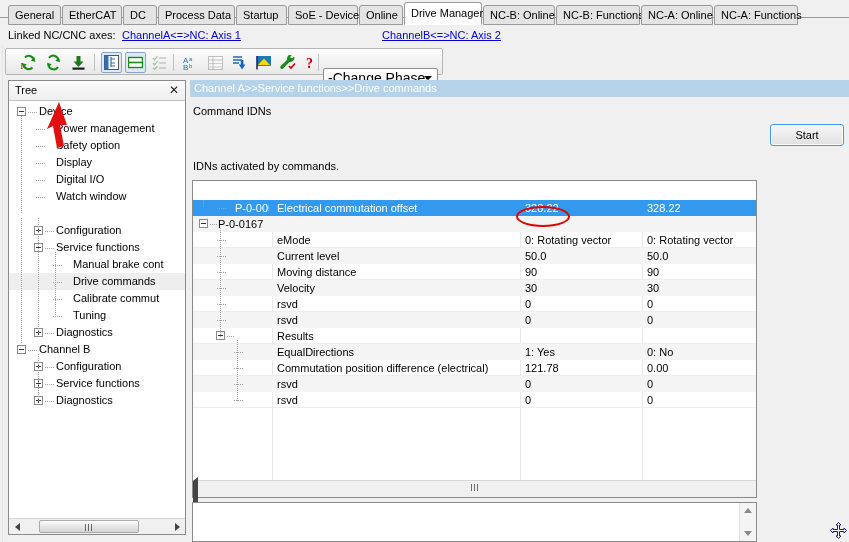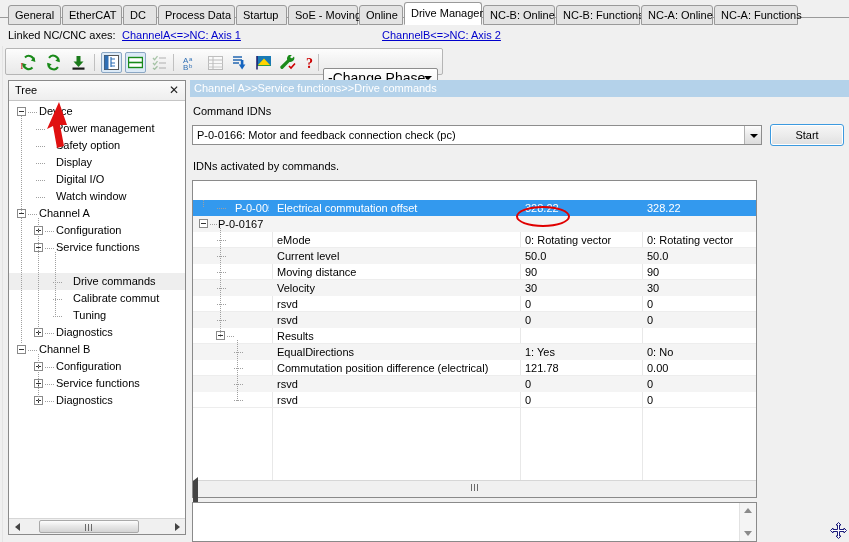--- a/index.html
+++ b/index.html
@@ -242,21 +242,21 @@
 
 <div id="root">
 
   <div class="tabstrip">
     <div class="tabline"></div>
     <div class="tab" style="left:8px;width:53px;">General</div>
     <div class="tab" style="left:62px;width:60px;">EtherCAT</div>
     <div class="tab" style="left:123px;width:34px;">DC</div>
     <div class="tab" style="left:158px;width:77px;">Process Data</div>
     <div class="tab" style="left:236px;width:51px;">Startup</div>
-    <div class="tab" style="left:288px;width:70px;">SoE - Moving</div>
+    <div class="tab" style="left:288px;width:70px;">SoE - Device</div>
     <div class="tab" style="left:359px;width:44px;">Online</div>
     <div class="tab active" style="left:404px;width:78px;">Drive Manager</div>
     <div class="tab" style="left:483px;width:72px;">NC-B: Online</div>
     <div class="tab" style="left:556px;width:84px;">NC-B: Functions</div>
     <div class="tab" style="left:641px;width:72px;">NC-A: Online</div>
     <div class="tab" style="left:714px;width:84px;">NC-A: Functions</div>
   </div>
 
   <div class="linkbar">
     <span class="lbl">Linked NC/CNC axes:</span>
@@ -406,34 +406,33 @@
           <span style="position: absolute; left: 47px; top: 0px;">Digital I/O</span>
         </div>
         <div class="tnode" style="left: 0px; top: 53px; width: 176px;">
           <span class="hline" style="left: 27px; top: 9px; width: 10px;"></span>
           <span style="position: absolute; left: 47px; top: 0px;">Display</span>
         </div>
         <div class="tnode" style="left: 0px; top: 87px; width: 176px;">
           <span class="hline" style="left: 27px; top: 9px; width: 10px;"></span>
           <span style="position: absolute; left: 47px; top: 0px;">Watch window</span>
         </div>
-        <div class="tnode" style="left: 0px; top: 104px; width: 176px;">
-          <span class="tbox" style="left: 8px;"></span>
-          <span class="hline" style="left: 19px; top: 9px; width: 9px;"></span>
-          <span style="position: absolute; left: 30px; top: 0px;">Channel A</span>
-        </div>
         <div class="tnode" style="left: 0px; top: 121px; width: 176px;">
           <span class="tbox plus" style="left: 25px;"></span>
           <span class="hline" style="left: 36px; top: 9px; width: 9px;"></span>
           <span style="position: absolute; left: 47px; top: 0px;">Configuration</span>
         </div>
         <div class="tnode" style="left: 0px; top: 138px; width: 176px;">
           <span class="tbox" style="left: 25px;"></span>
           <span class="hline" style="left: 36px; top: 9px; width: 9px;"></span>
           <span style="position: absolute; left: 47px; top: 0px;">Service functions</span>
+        </div>
+        <div class="tnode" style="left: 0px; top: 155px; width: 176px;">
+          <span class="hline" style="left: 44px; top: 9px; width: 10px;"></span>
+          <span style="position: absolute; left: 64px; top: 0px;">Manual brake cont</span>
         </div>
         <div class="tnode selected" style="left: 0px; top: 172px; width: 176px;">
           <span class="hline" style="left: 44px; top: 9px; width: 10px;"></span>
           <span style="position: absolute; left: 64px; top: 0px;">Drive commands</span>
         </div>
         <div class="tnode" style="left: 0px; top: 206px; width: 176px;">
           <span class="hline" style="left: 44px; top: 9px; width: 10px;"></span>
           <span style="position: absolute; left: 64px; top: 0px;">Tuning</span>
         </div>
         <div class="tnode" style="left: 0px; top: 189px; width: 176px;">
@@ -483,26 +482,20 @@
         </div>
     </div>
   </div>
 
   <div class="mainpanel">
 
     <div class="crumb">Channel A&gt;&gt;Service functions&gt;&gt;Drive commands</div>
 
     <span class="fieldlabel" style="left:3px;top:25px;">Command IDNs</span>
 
-    <div class="combo-idn">
-      <span>P-0-0166: Motor and feedback connection check (pc)</span>
-      <span class="dd">
-          <span class="arw"></span>
-        </span>
-    </div>
 
     <div class="startbtn">Start</div>
 
     <span class="fieldlabel" style="left:3px;top:80px;">IDNs activated by commands.</span>
 
     <div class="gridwrap">
       <div class="gridbody" id="grid-body">
         <div class="colsep" style="left:79px;"></div>
         <div class="colsep" style="left:327px;"></div>
         <div class="colsep" style="left:449px;"></div>

